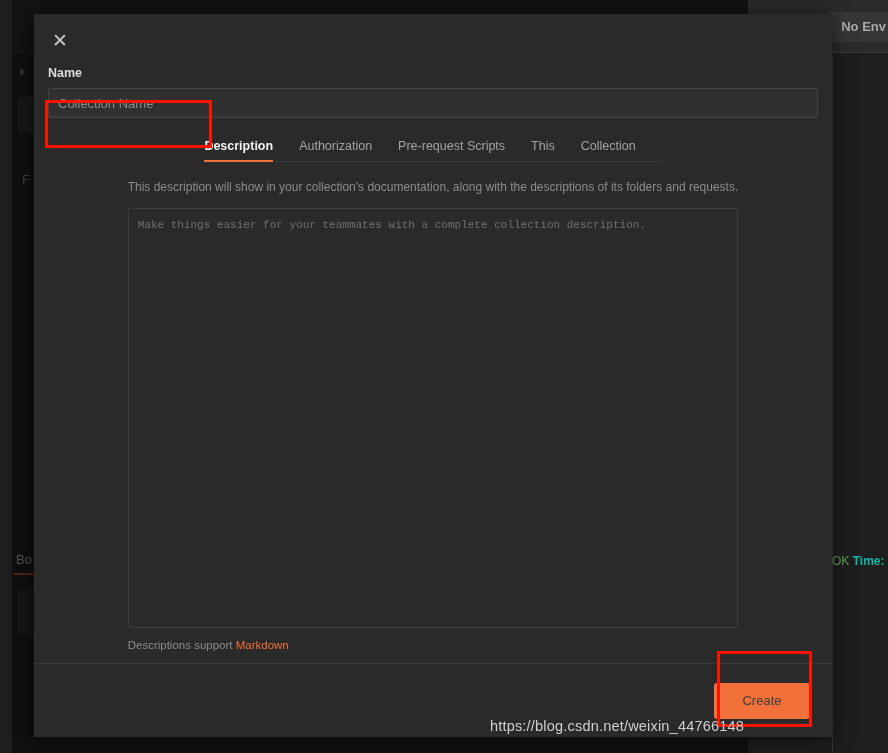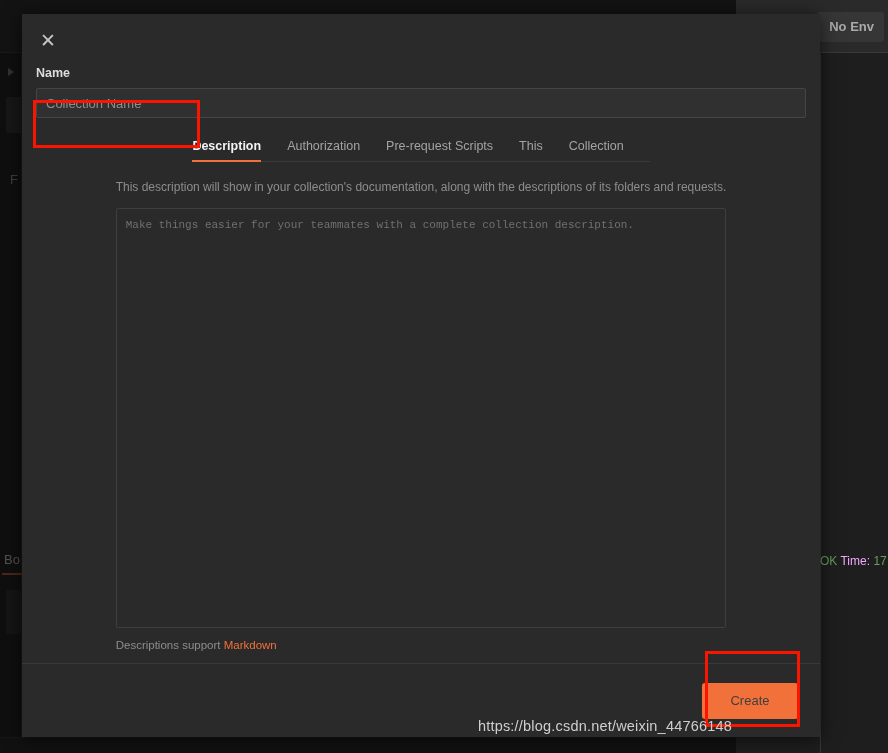--- a/index.html
+++ b/index.html
@@ -6,20 +6,21 @@
   html, body {
     width: 888px; height: 753px;
     overflow: hidden;
     background: #1e1e1e;
     font-family: "Liberation Sans", sans-serif;
   }
   #root {
     position: relative;
     width: 736px; height: 753px;
     background: #1e1e1e;
+    margin-left: 12px;
   }
 
   
   .bg-layer { position: absolute; inset: 0; background: #262626; }
 
   .bg-topbar {
     position: absolute; left: 0; top: 0; width: 888px; height: 53px;
     background: #2a2a2a; border-bottom: 1px solid #3a3a3a;
   }
   .bg-env-btn {
@@ -70,21 +71,21 @@
   }
   .bg-chip2 {
     position: absolute; left: 6px; top: 590px; width: 46px; height: 44px;
     background: #303030; border-radius: 2px;
   }
   .bg-status-strip {
     position: absolute; left: 820px; top: 545px; width: 68px; height: 32px;
     color: #62a05a; font-size: 12px; line-height: 32px;
     white-space: nowrap;
   }
-  .bg-status-strip .muted { color: #f0abfc; }
+  .bg-status-strip .muted { color: #14b8a6; font-weight: bold; }
   .bg-resp-bar {
     position: absolute; left: 820px; top: 536px; right: 0; height: 1px;
     background: #3a3a3a;
   }
   .bg-resp-bar2 {
     position: absolute; left: 820px; top: 578px; right: 0; height: 1px;
     background: #3a3a3a;
   }
   .bg-right-col {
     position: absolute; left: 820px; top: 54px; right: 0; bottom: 0;

